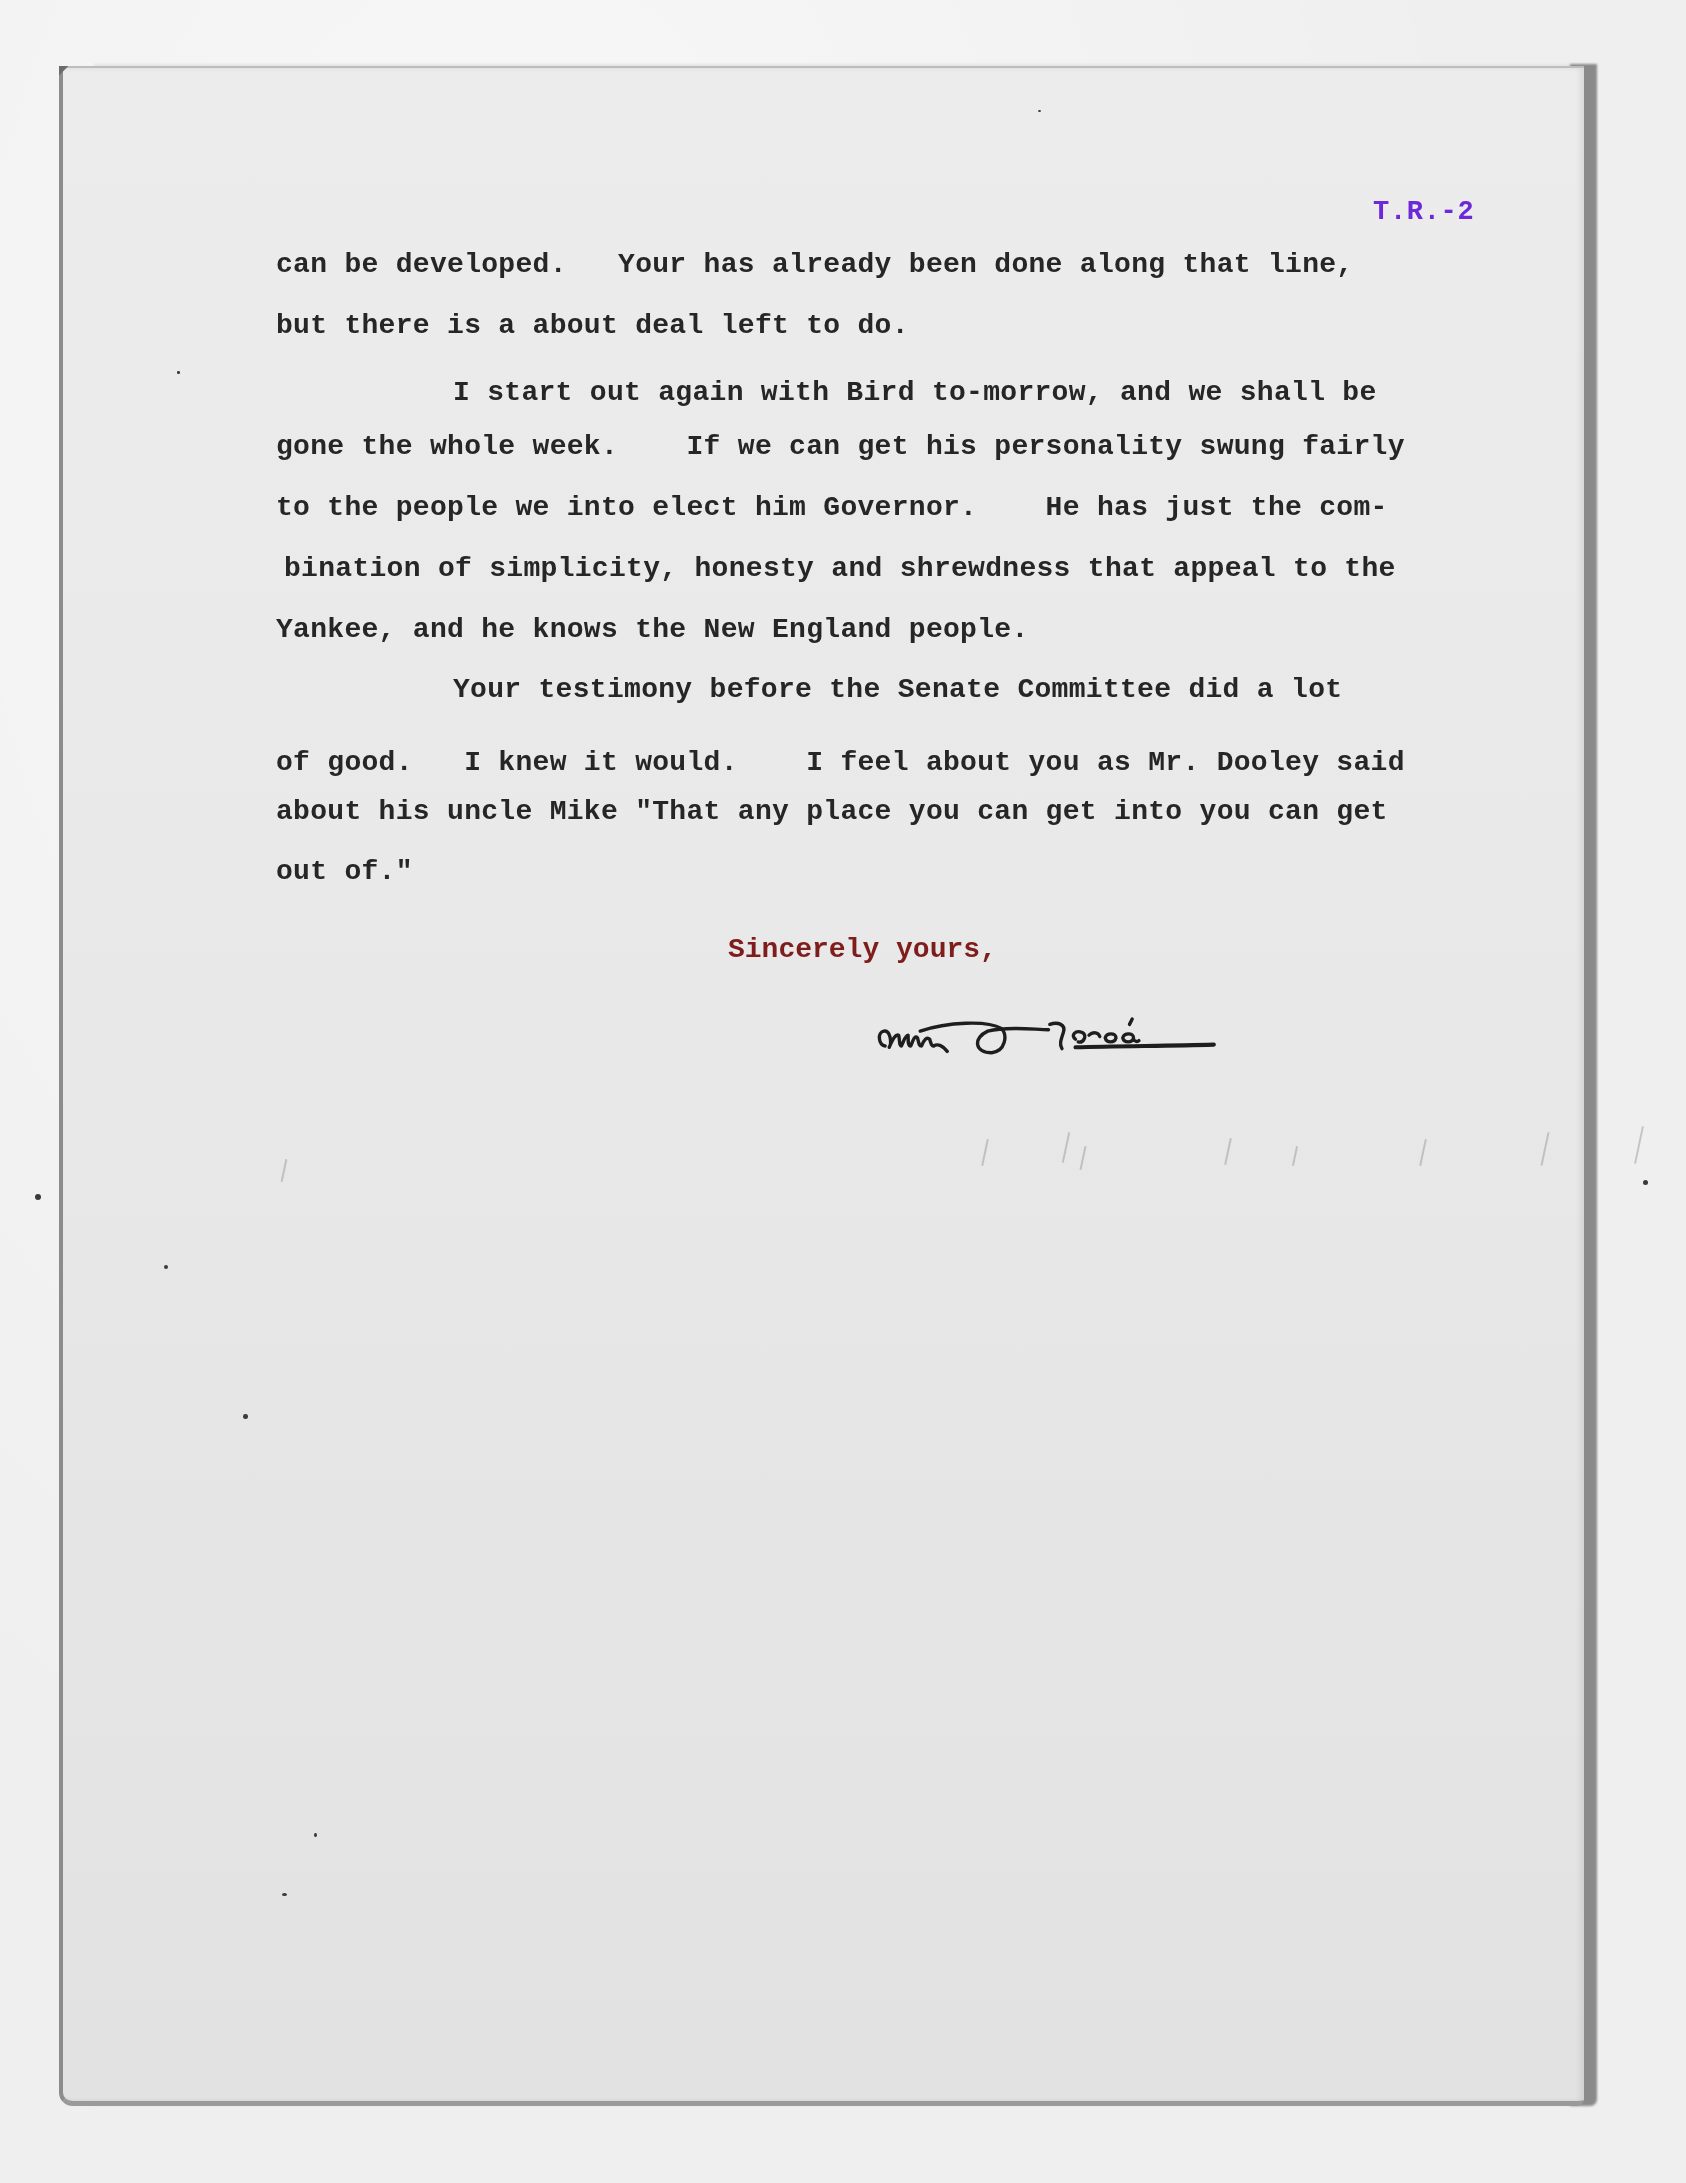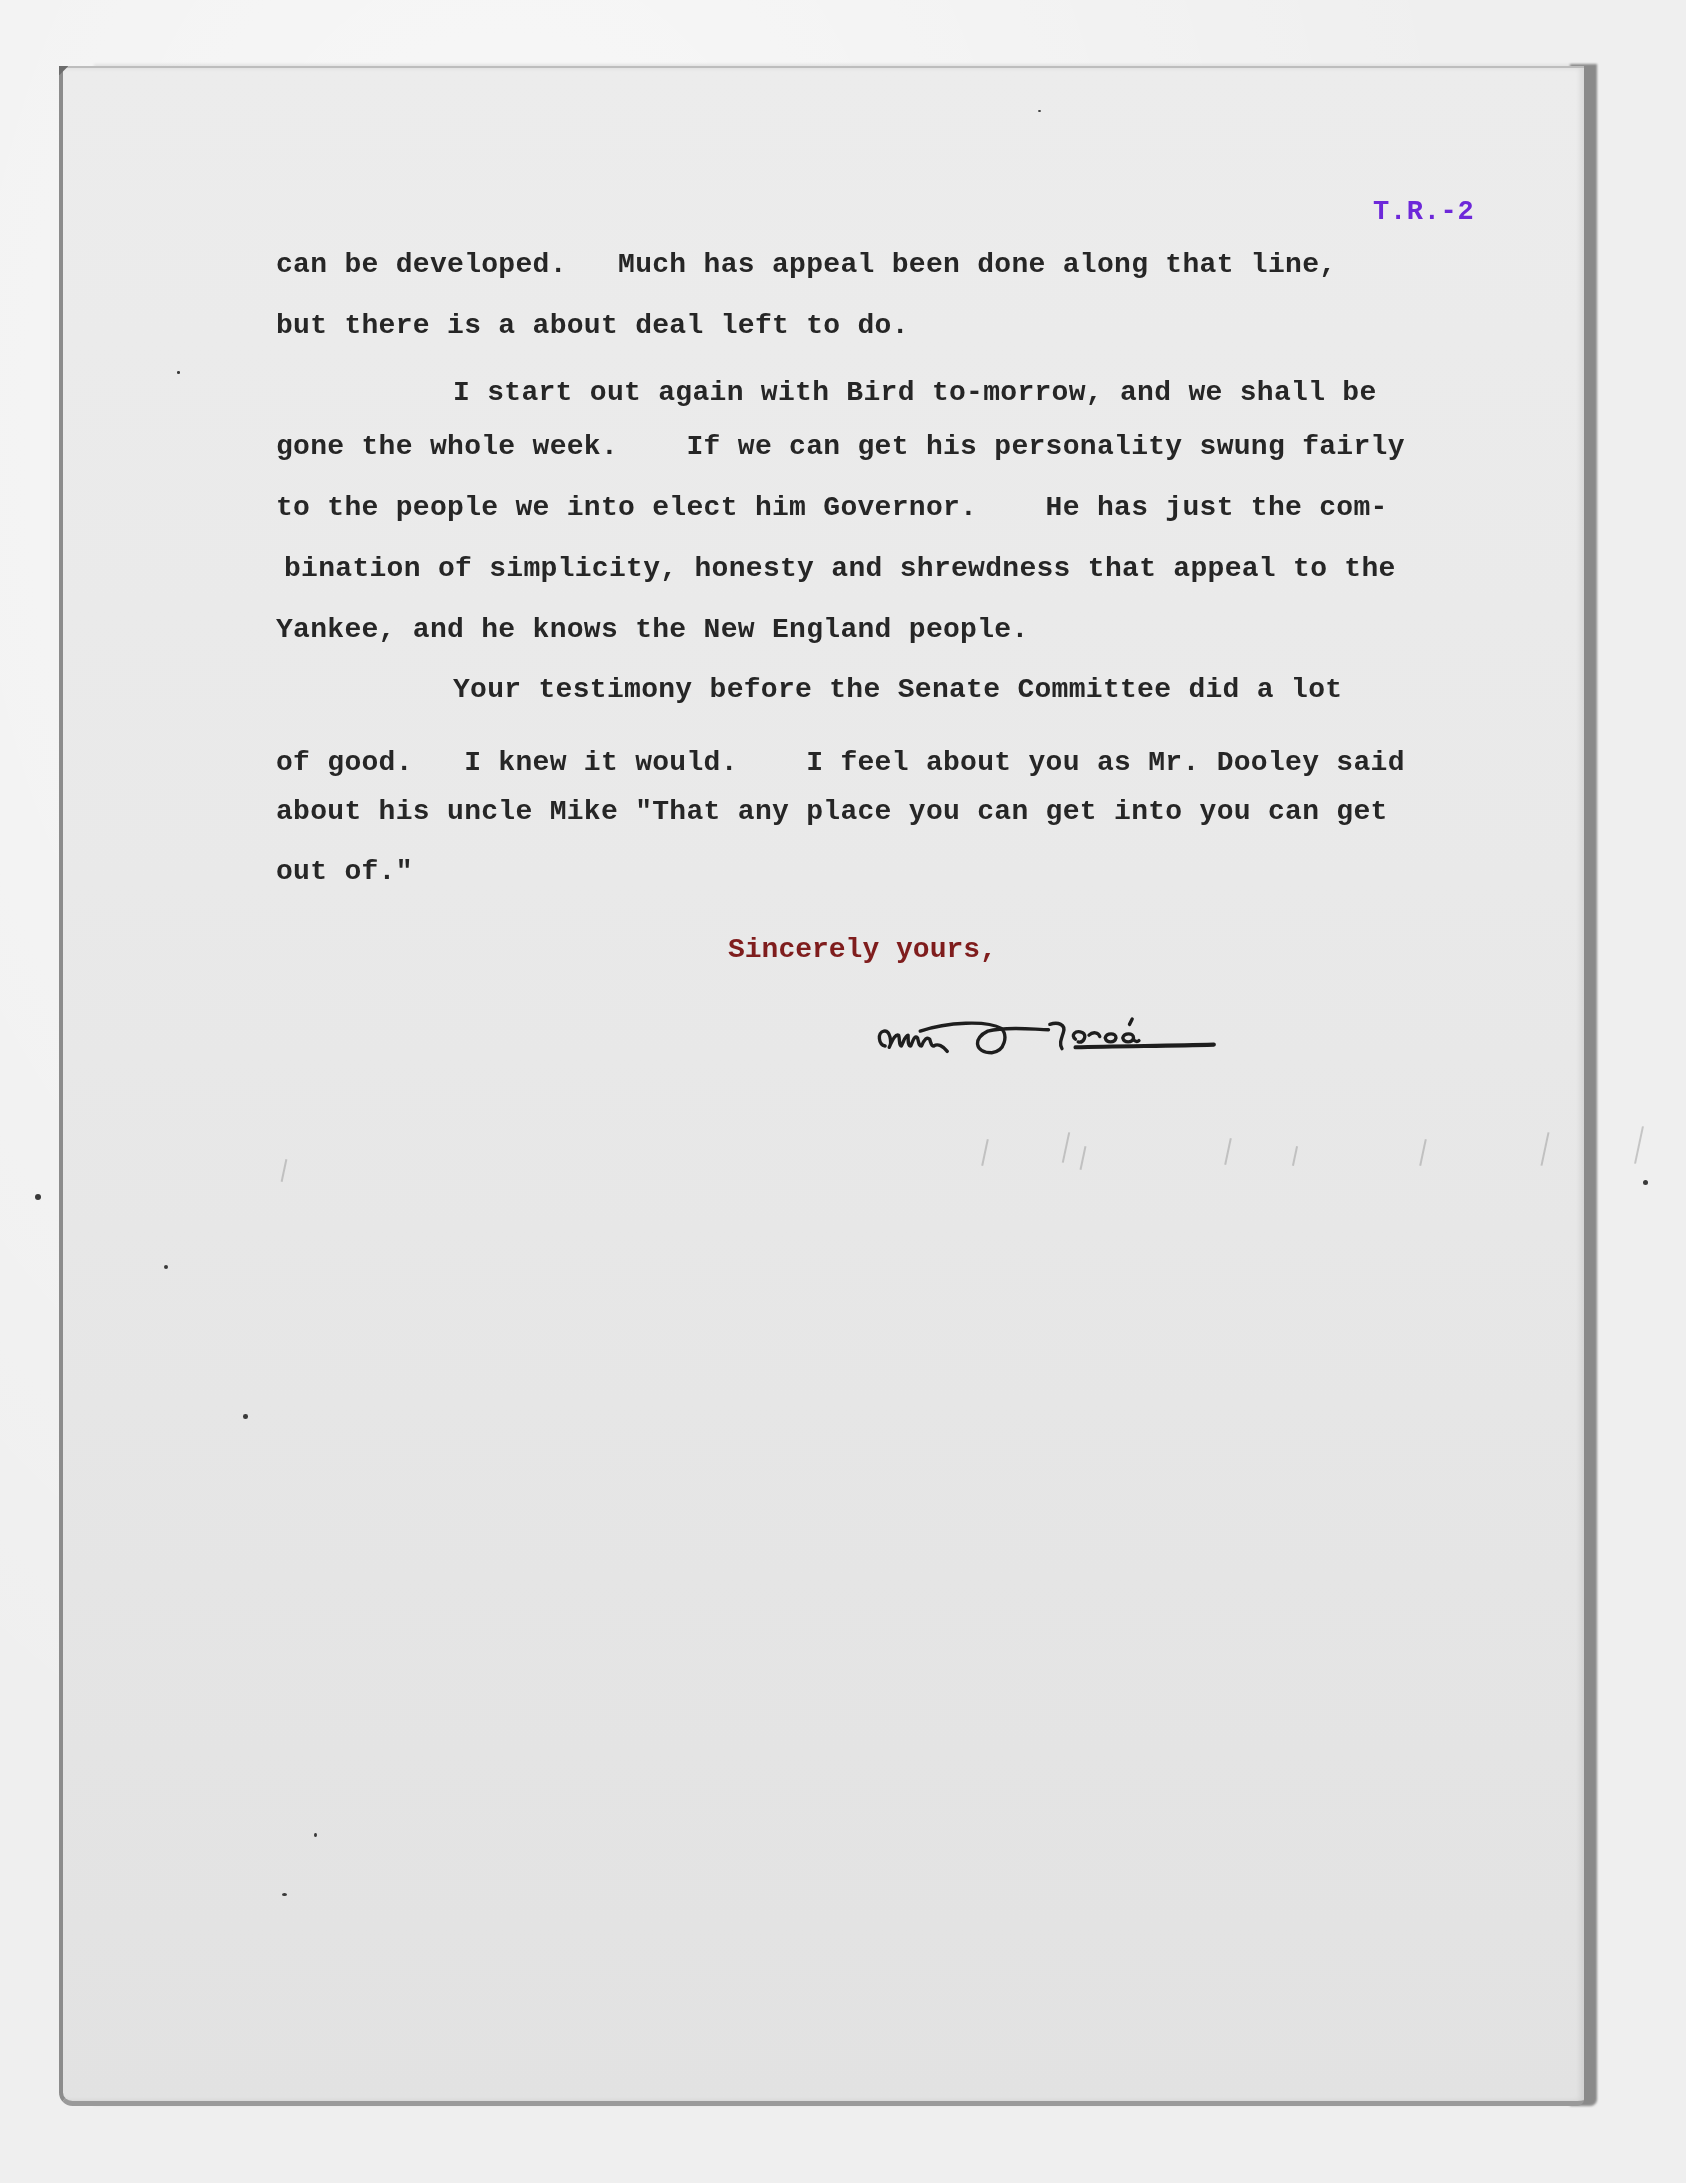--- a/index.html
+++ b/index.html
@@ -121,21 +121,21 @@
 
 <div class="backdrop"></div>
 <div class="under-sheet"></div>
 
 <div class="sheet">
 </div>
 
 <div class="page-number">T.R.-2</div>
 
 <div class="body-text">
-  <div class="line" style="top:0px;">can be developed.   Much has appeal been done along that line,</div>
+  <div class="line" style="top:0px;">can be developed.   Your has already been done along that line,</div>
   <div class="line" style="top:61px;">but there is a about deal left to do.</div>
   <div class="line indent" style="top:128px;text-align:right;">I start out again with Bird to-morrow, and we shall be</div>
   <div class="line" style="top:182px;">gone the whole week.    If we can get his personality swung fairly</div>
   <div class="line" style="top:243px;">to the people we into elect him Governor.    He has just the com-</div>
   <div class="line" style="top:304px;margin-left:8px;">bination of simplicity, honesty and shrewdness that appeal to the</div>
   <div class="line" style="top:365px;">Yankee, and he knows the New England people.</div>
   <div class="line indent" style="top:425px;">Your testimony before the Senate Committee did a lot</div>
   <div class="line" style="top:486px;margin-top:12px;">of good.   I knew it would.    I feel about you as Mr. Dooley said</div>
   <div class="line" style="top:547px;">about his uncle Mike "That any place you can get into you can get</div>
   <div class="line" style="top:607px;">out of."</div>

